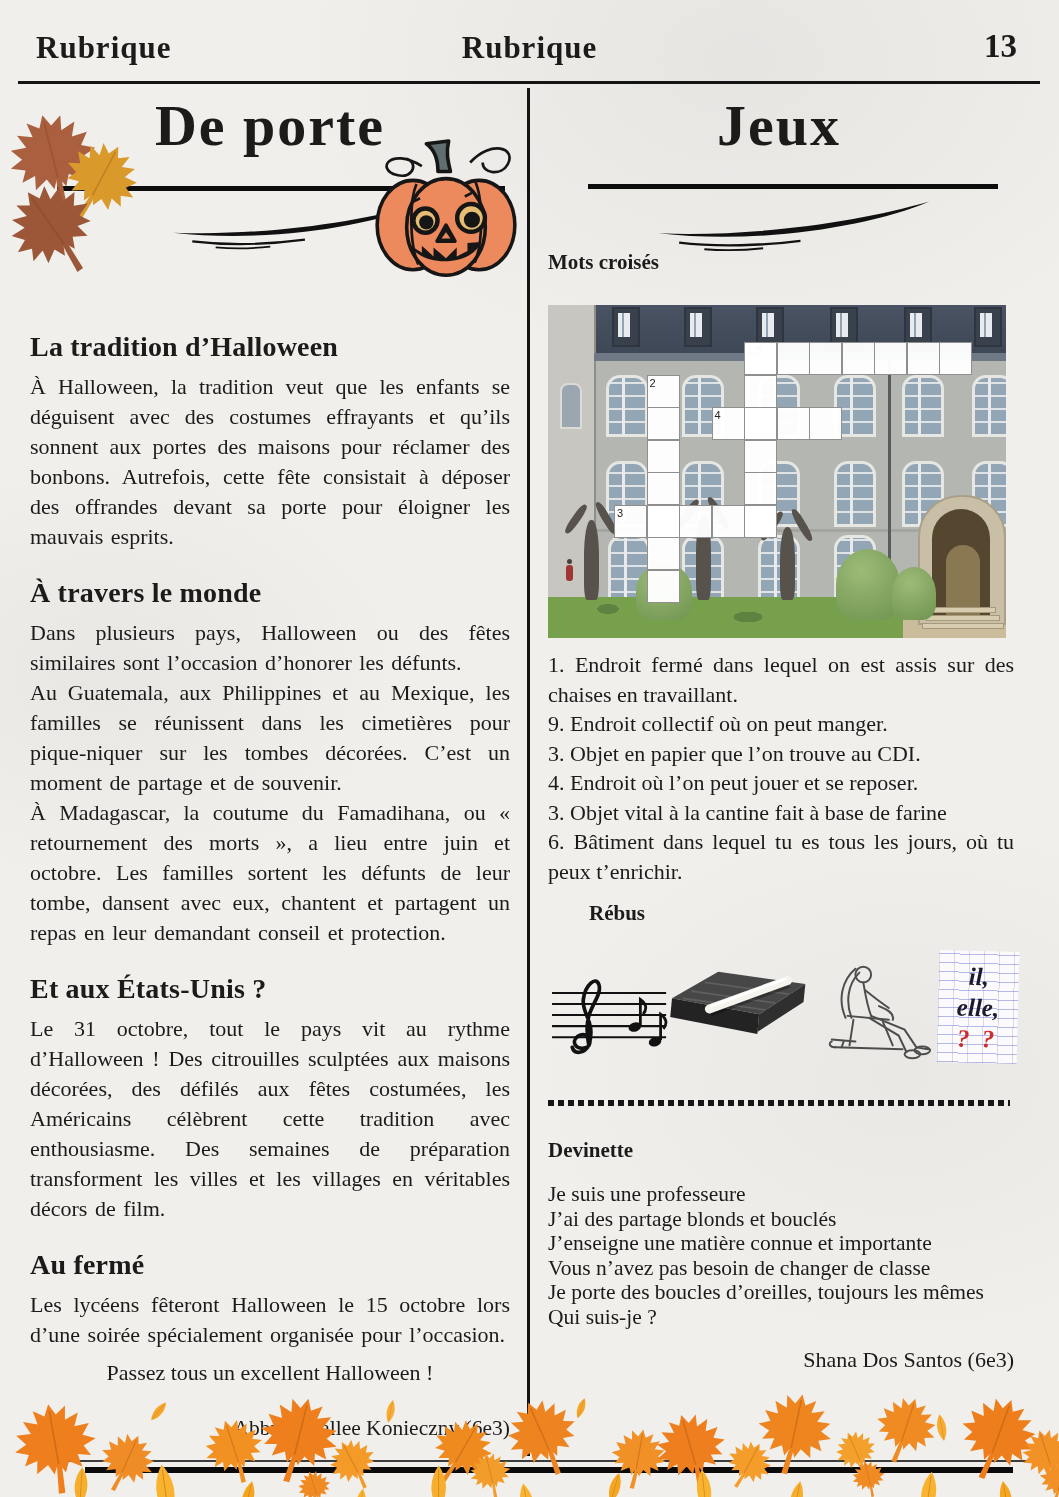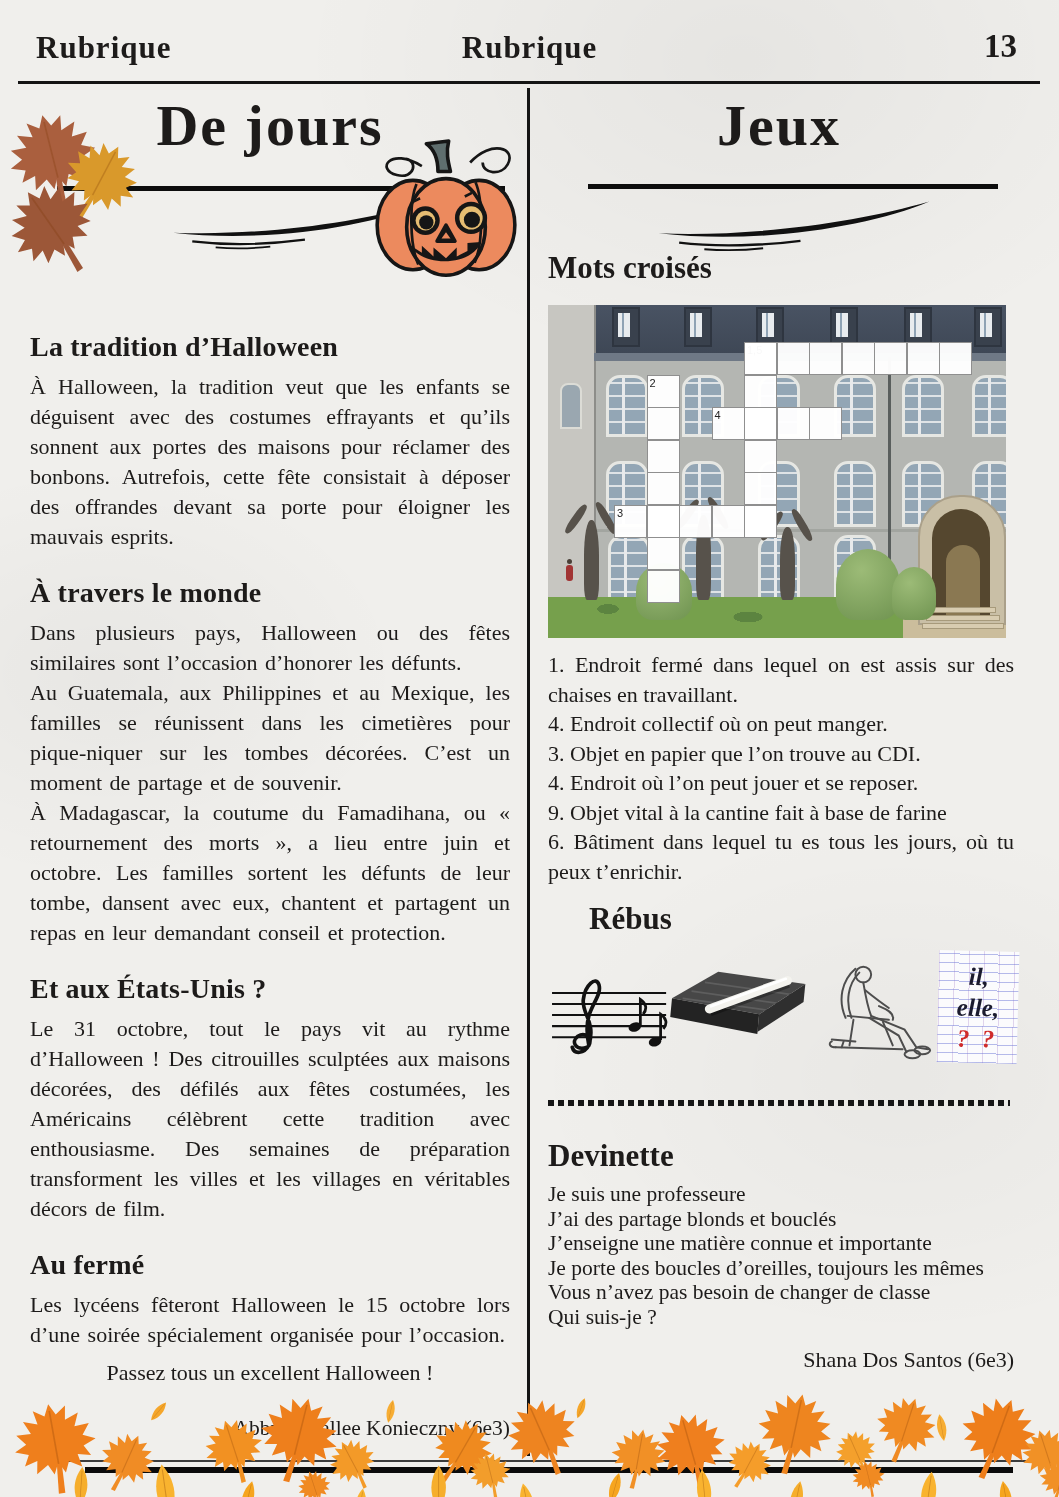--- a/index.html
+++ b/index.html
@@ -24,21 +24,21 @@
   .title-rule{position:absolute;height:5px;background:#0d0d0d;}
   .flourish{position:absolute;}
   
   .leftcol{position:absolute;left:30px;top:331px;width:480px;}
   .sec-h{font-size:28px;font-weight:700;margin:25px 0 9px 0;letter-spacing:.2px;}
   .leftcol .sec-h:first-child{margin-top:0;}
   .body-p{font-size:22px;line-height:30px;text-align:justify;margin:0;word-spacing:2px;}
   .closing{font-size:22px;text-align:center;margin-top:10px;}
   .sig{font-size:21.5px;text-align:right;margin-top:30px;}
   
-  .sub-h{position:absolute;font-size:31px;font-weight:700;}
+  .sub-h{position:absolute;font-size:21px;font-weight:700;}
   .photo{position:absolute;left:548px;top:305px;width:458px;height:333px;overflow:hidden;background:#b4b6b2;}
   .ph{position:absolute;}
   .cw-cell{position:absolute;width:33px;height:33px;background:rgba(255,255,255,0.97);
            border:1px solid #8f8f8f;box-sizing:border-box;z-index:6;}
   .cw-num{position:absolute;left:2px;top:1px;font-family:"Liberation Sans","DejaVu Sans",sans-serif;
           font-size:11px;color:#222;}
   .clues{position:absolute;left:548px;top:650px;width:466px;font-size:22px;line-height:29.5px;text-align:justify;}
   .clues p{margin:0;}
   .rebusrow{position:absolute;left:548px;top:948px;width:466px;height:130px;}
   .rebus-item{position:absolute;}
@@ -88,21 +88,21 @@
   <div class="crease"></div>
 
   <div class="hdr">
     <div class="hdr-left bl">Rubrique</div>
     <div class="hdr-center bl">Rubrique</div>
     <div class="hdr-num">13</div>
   </div>
   <div class="hdr-rule"></div>
   <div class="divider"></div>
 
-  <div class="bigtitle" style="left:30px;top:92px;width:480px;">De jours</div>
+  <div class="bigtitle" style="left:30px;top:92px;width:480px;">De porte</div>
   <div class="title-rule" style="left:57px;top:186px;width:448px;"></div>
   <svg class="flourish" style="left:162px;top:198px;" width="272" height="52" viewBox="0 0 300 60">
       <use href="#flourish"></use>
     </svg>
 
   <svg class="deco-leaf" style="left:10px;top:112px;color:#aa5f3e;transform:rotate(-14deg)" width="88" height="100" viewBox="0 0 100 115">
       <use href="#maple"></use>
     </svg>
   <svg class="deco-leaf" style="left:62px;top:140px;color:#d9992b;transform:rotate(28deg)" width="74" height="86" viewBox="0 0 100 115">
       <use href="#maple"></use>
@@ -253,24 +253,24 @@
         </div>
         <div class="cw-cell" style="left: 98.5px; top: 199.5px;"></div>
         <div class="cw-cell" style="left: 131px; top: 199.5px;"></div>
         <div class="cw-cell" style="left: 163.5px; top: 199.5px;"></div>
         <div class="cw-cell" style="left: 196px; top: 199.5px;"></div>
       </div>
   </div>
 
   <div class="clues" id="clues">
       <p class="clue">1. Endroit fermé dans lequel on est assis sur des chaises en travaillant.</p>
-      <p class="clue">4. Endroit collectif où on peut manger.</p>
+      <p class="clue">9. Endroit collectif où on peut manger.</p>
       <p class="clue">3. Objet en papier que l’on trouve au CDI.</p>
       <p class="clue">4. Endroit où l’on peut jouer et se reposer.</p>
-      <p class="clue">9. Objet vital à la cantine fait à base de farine</p>
+      <p class="clue">3. Objet vital à la cantine fait à base de farine</p>
       <p class="clue">6. Bâtiment dans lequel tu es tous les jours, où tu peux t’enrichir.</p>
     </div>
 
   <div class="sub-h" style="left:548px;top:901px;margin-left:41px;">Rébus</div>
 
   <div class="rebusrow">
 
     <svg class="rebus-item" style="left:2px;top:22px;" width="120" height="92" viewBox="0 0 130 100">
       <g stroke="#111" stroke-width="2.2">
           <path d="M2 25 H126 M2 37 H126 M2 49 H126 M2 61 H126 M2 73 H126"></path>
@@ -323,22 +323,22 @@
     </div>
   </div>
 
   <div class="dotted"></div>
 
   <div class="sub-h" style="left:548px;top:1138px;">Devinette</div>
   <div class="devtext" id="devtext">
       <p>Je suis une professeure</p>
       <p>J’ai des partage blonds et bouclés</p>
       <p>J’enseigne une matière connue et importante</p>
+      <p>Vous n’avez pas besoin de changer de classe</p>
       <p>Je porte des boucles d’oreilles, toujours les mêmes</p>
-      <p>Vous n’avez pas besoin de changer de classe</p>
       <p>Qui suis-je ?</p>
     </div>
   <div class="dev-sig">Shana Dos Santos (6e3)</div>
 
   <div class="foot-thin"></div>
   <div class="foot-thick"></div>
   <div id="footer-leaves">
       <svg class="leaf" viewBox="0 0 100 115" width="84" height="94.08000000000001" style="left: 14px; top: 1402px; color: rgb(239, 127, 28); transform: rotate(-10deg);">
         <use href="#maple"></use>
       </svg>

